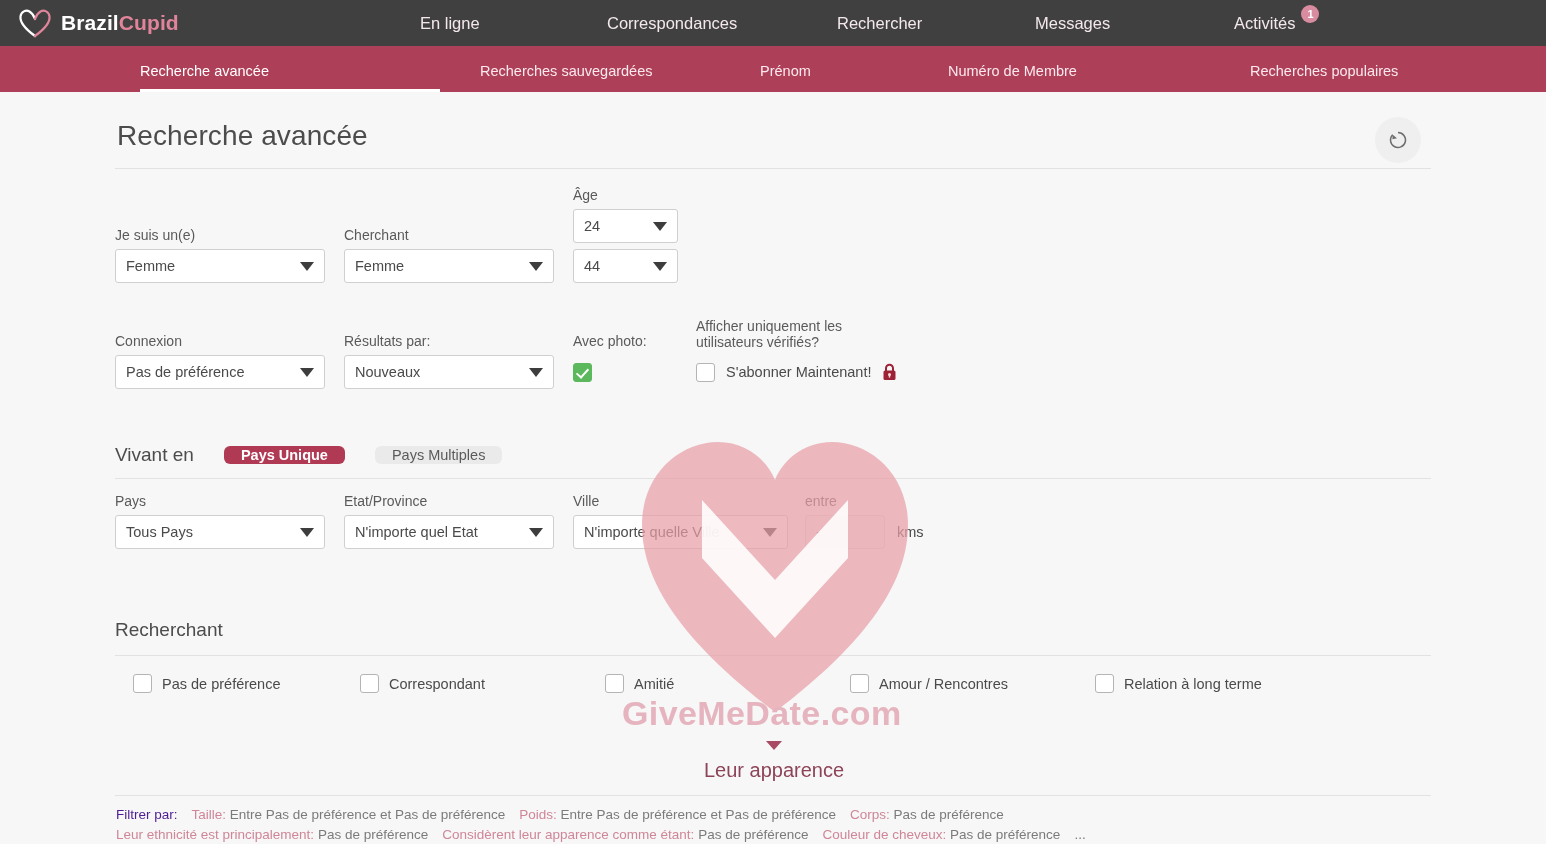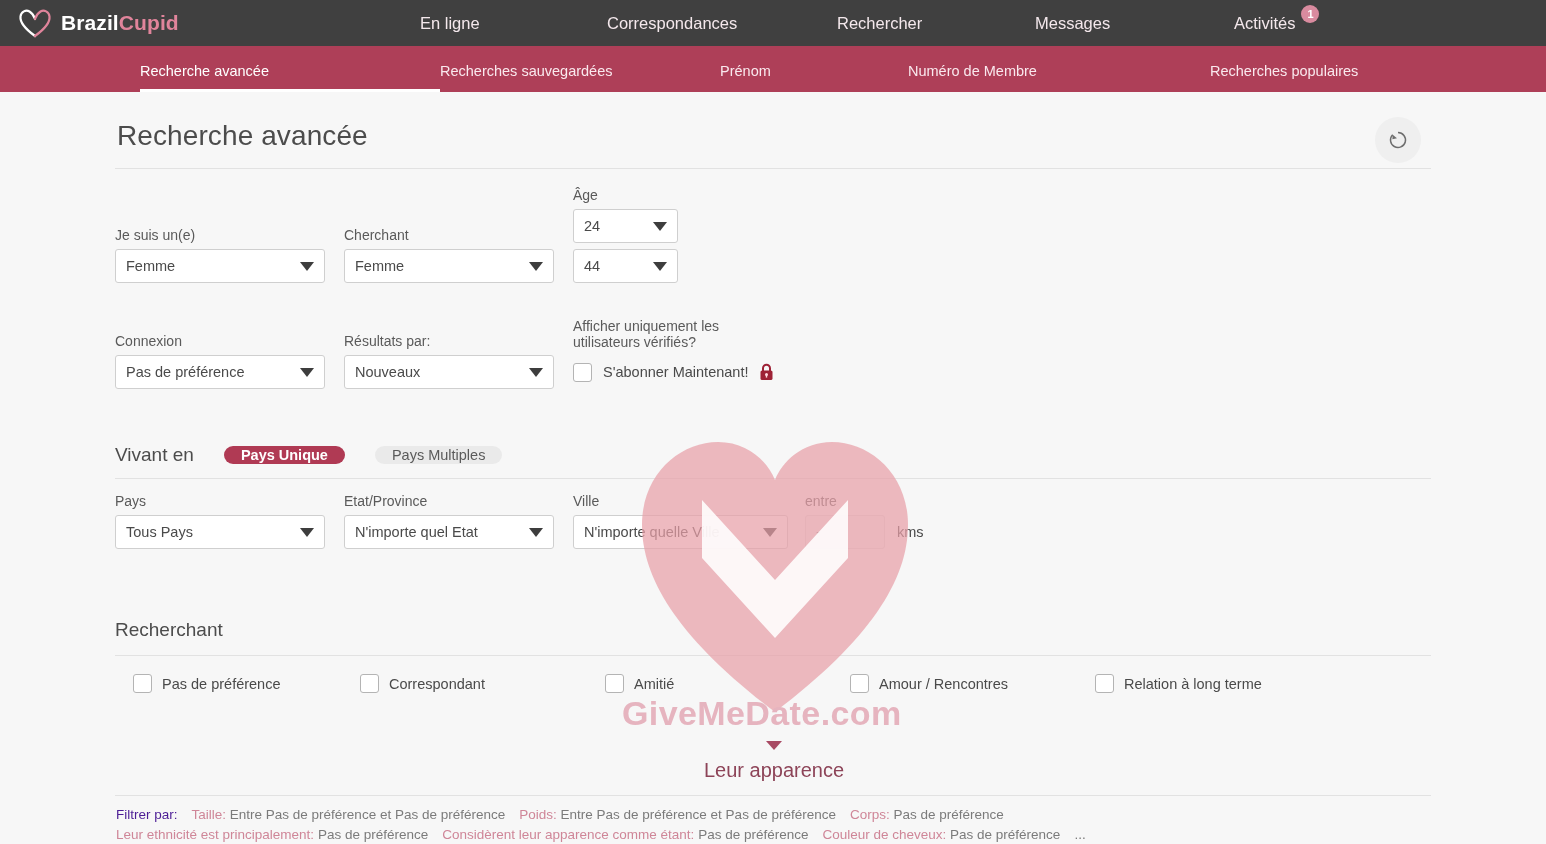--- a/index.html
+++ b/index.html
@@ -94,21 +94,21 @@
   }
   .subnav-item.active { color: #ffffff; }
   .subnav-item.active::after {
     content: "";
     position: absolute;
     left: 0; right: 0; bottom: 0;
     height: 3px;
     background: #ffffff;
   }
   .sn0 { width: 300px; }
-  .sn1 { width: 280px; }
+  .sn1 { width: 280px; margin-left: 40px; }
   .sn2 { width: 188px; }
   .sn3 { width: 302px; }
   .sn4 { width: 200px; }
   .sn0 { text-align: left; }
   .sn1, .sn2, .sn3, .sn4 { text-align: left; }
 
   
   .content {
     position: relative;
     padding: 0 0 0 0;
@@ -221,21 +221,21 @@
     gap: 30px;
   }
   .sect-title {
     font-size: 19px;
     color: #4c4c4c;
     font-weight: normal;
     white-space: nowrap;
   }
   .btn {
     border: none;
-    border-radius: 16px;
+    border-radius: 6px;
     font-size: 14.5px;
     padding: 1px 17px;
     cursor: pointer;
     font-family: inherit;
     white-space: nowrap;
   }
   .btn-primary { background: #b03a54; color: #fff; font-weight: bold; }
   .btn-default { background: #eaeaea; color: #5a5a5a; }
 
   
@@ -381,20 +381,26 @@
           <i class="caret"></i>
         </div>
       </div>
       <div class="fld" style="width:229px;">
         <div class="lbl">Résultats par:</div>
         <div class="sel w210">
           <span>Nouveaux</span>
           <i class="caret"></i>
         </div>
       </div>
+      <div class="fld" style="width:123px;">
+        <div class="lbl">Avec photo:</div>
+        <div style="height:34px; display:flex; align-items:center;">
+          <span class="chk checked"></span>
+        </div>
+      </div>
       <div class="fld">
         <div class="lbl2" style="margin-bottom:5px;">
           <div>Afficher uniquement les</div>
           <div>utilisateurs vérifiés?</div>
         </div>
         <div style="height:34px; display:flex; align-items:center; gap:11px;">
           <span class="chk"></span>
           <span style="font-size:14.5px; color:#4a4a4a; white-space:nowrap;">S'abonner Maintenant!</span>
           <svg class="lock" viewBox="0 0 15 18">
             <path d="M4 8 V5.2 a3.5 3.5 0 0 1 7 0 V8" fill="none" stroke="#9e2236" stroke-width="2"></path>

